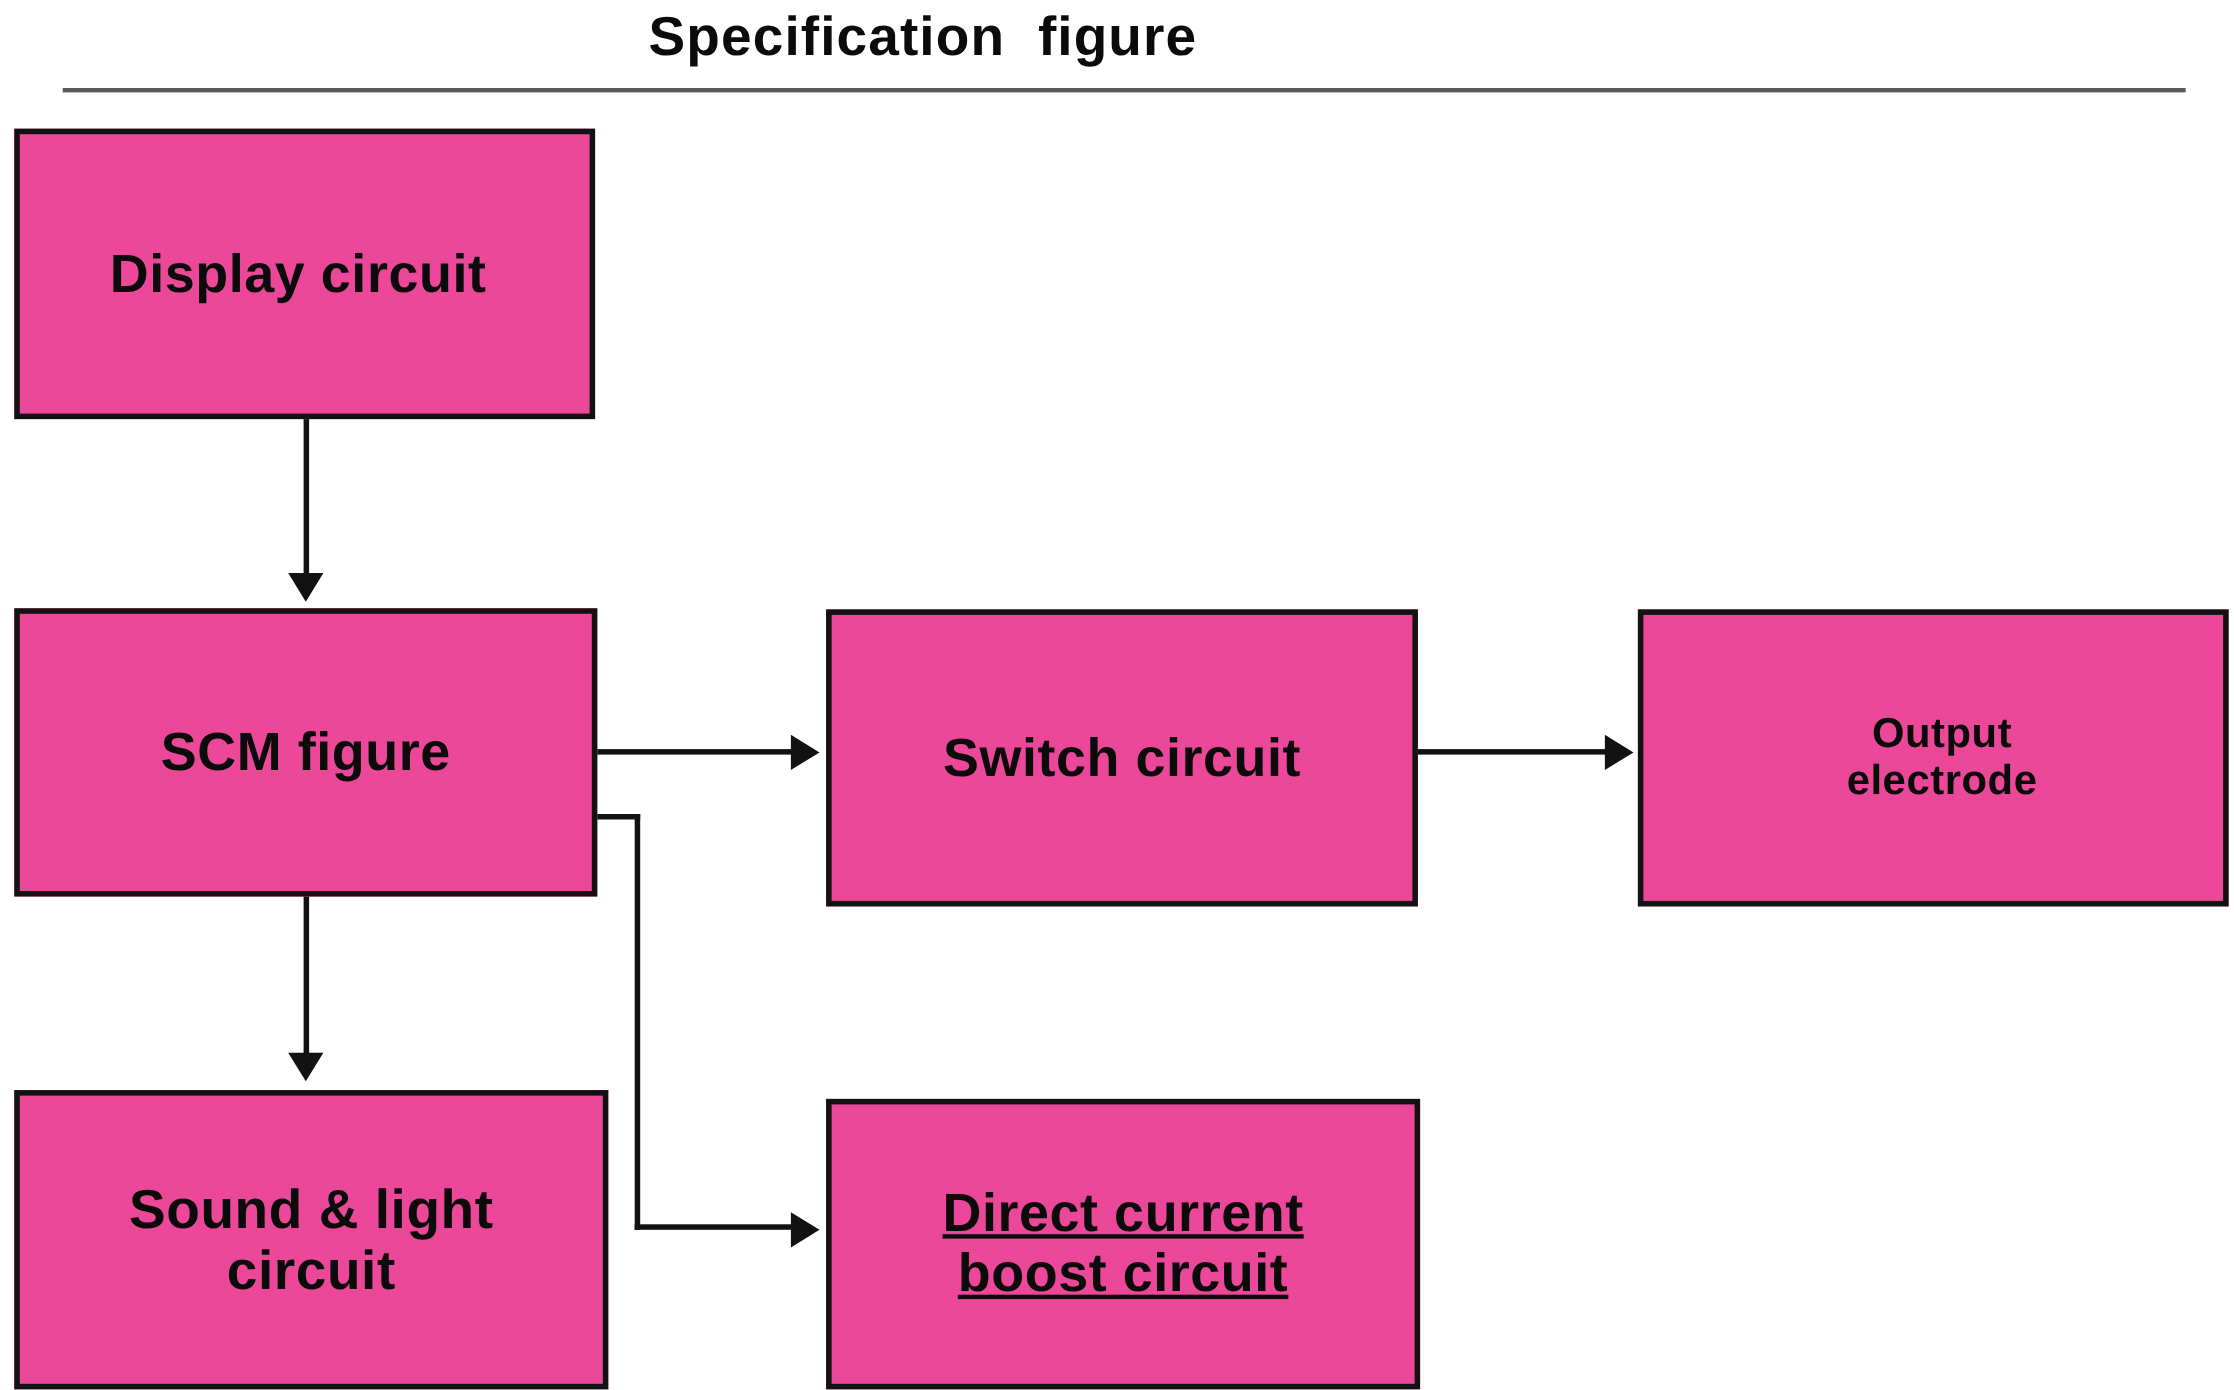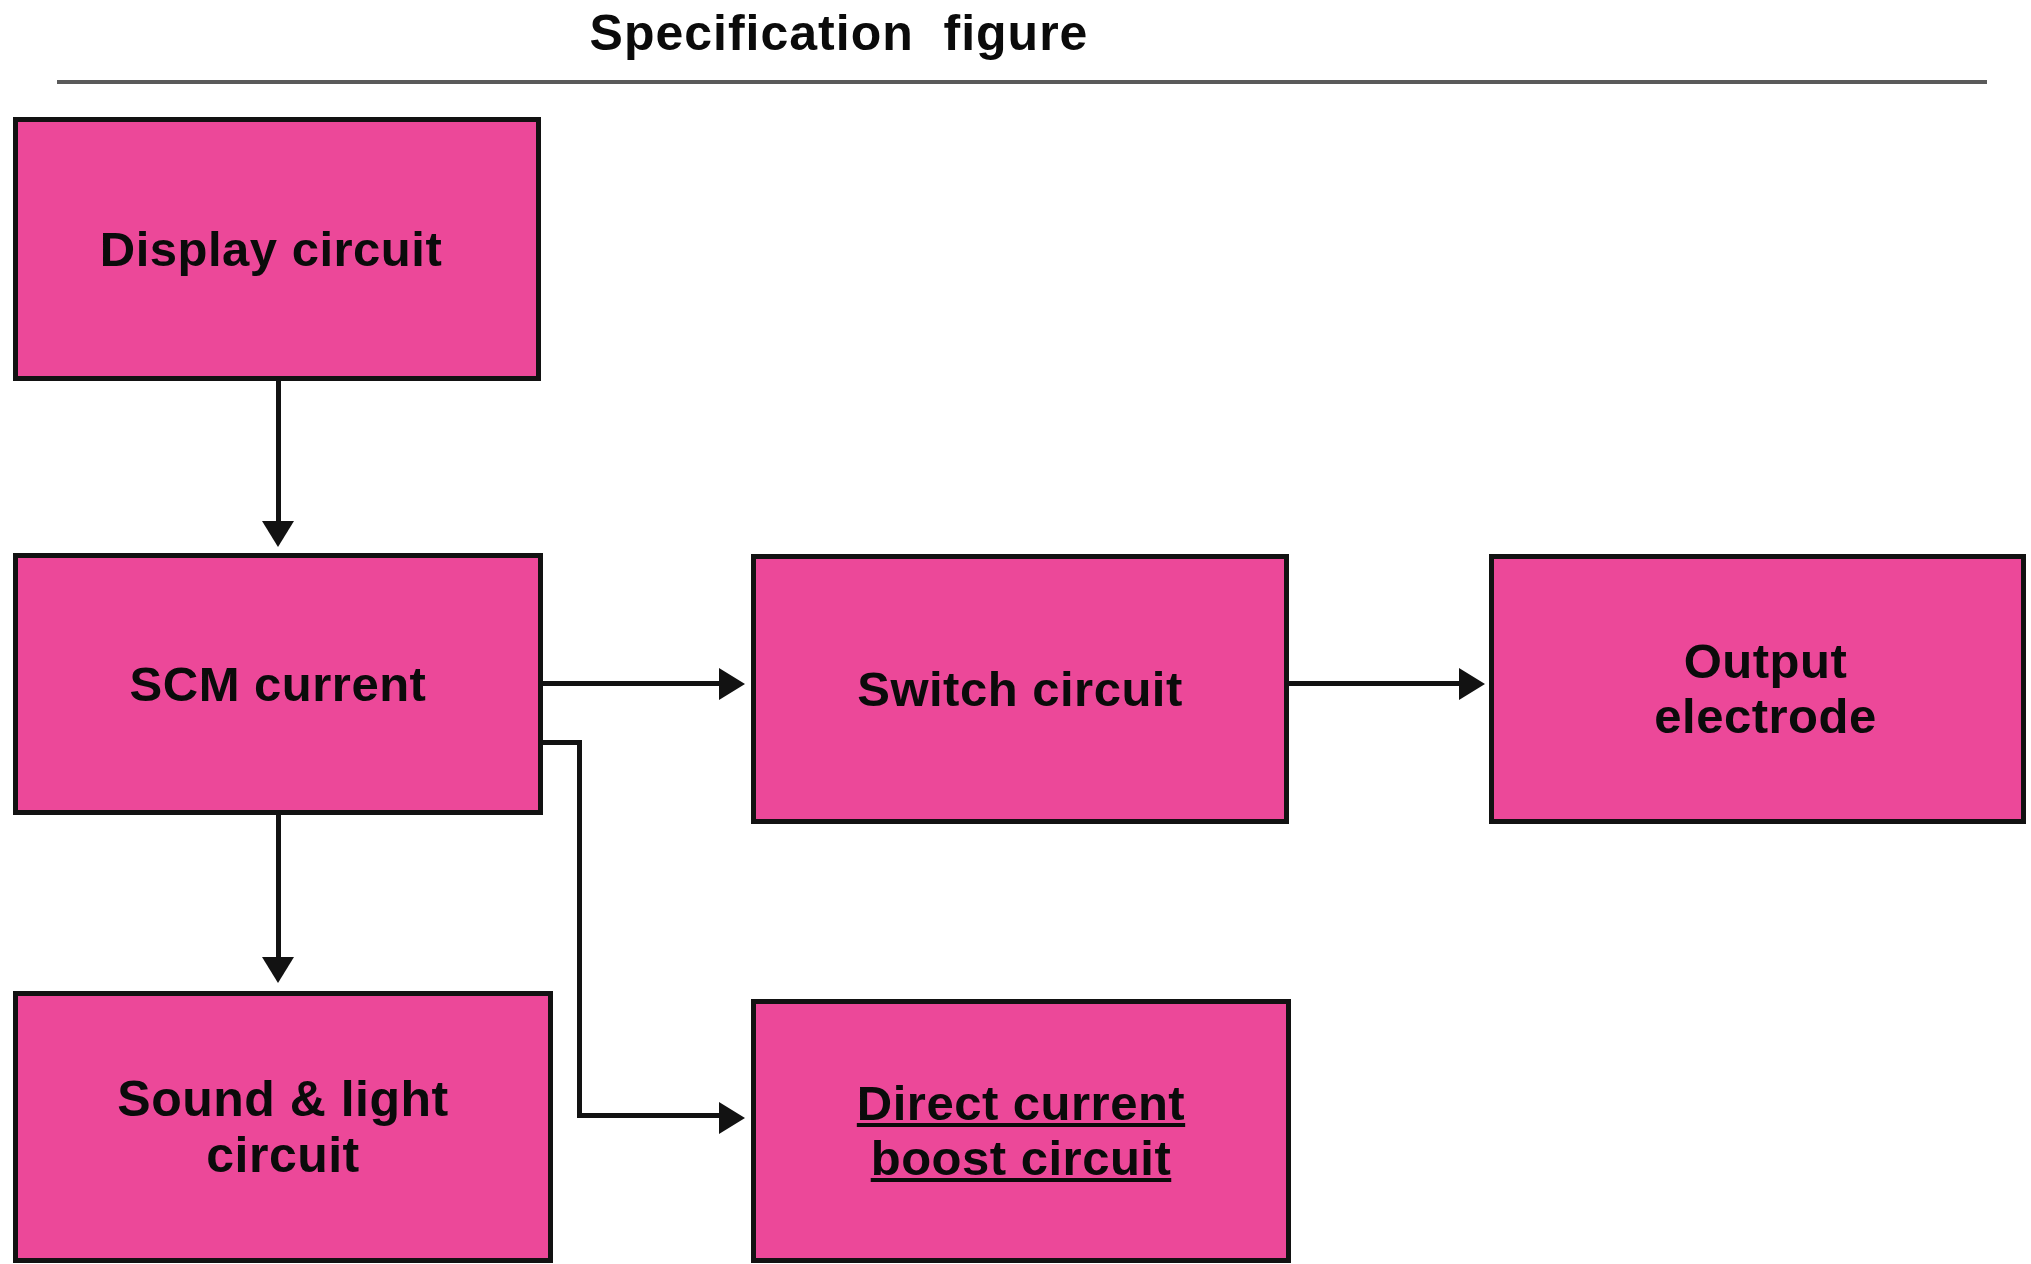--- a/index.html
+++ b/index.html
@@ -56,21 +56,21 @@
     letter-spacing: 0.5px;
   }
   .node .node-label { display: block; white-space: pre-line; }
 
   #node-display       { left: 13px;   top: 117px;  width: 528px; height: 264px; font-size: 49px; }
   #node-display .node-label { padding-right: 12px; }
   #node-scm           { left: 13px;   top: 553px;  width: 530px; height: 262px; font-size: 49px; }
   #node-sound         { left: 13px;   top: 991px;  width: 540px; height: 272px; font-size: 50px; }
   #node-switch        { left: 751px;  top: 554px;  width: 538px; height: 270px; font-size: 49px; }
   #node-dcboost       { left: 751px;  top: 999px;  width: 540px; height: 264px; font-size: 49px; text-decoration: underline; }
-  #node-output        { left: 1489px; top: 554px;  width: 537px; height: 270px; font-size: 49px; padding-left: 16px; }
+  #node-output        { left: 1489px; top: 554px;  width: 537px; height: 270px; font-size: 38px; padding-left: 16px; }
 
   
   .wire {
     position: absolute;
     background: #121212;
   }
   .wire-v { width: 5px; }
   .wire-h { height: 5px; }
 
   .arrow-head {
@@ -117,21 +117,21 @@
 <div id="canvas">
 
   <div class="fig-title">Specification  figure</div>
   <div class="title-rule"></div>
 
   <div class="node" id="node-display">
     <span class="node-label">Display circuit</span>
   </div>
 
   <div class="node" id="node-scm">
-    <span class="node-label">SCM current</span>
+    <span class="node-label">SCM figure</span>
   </div>
 
   <div class="node" id="node-sound">
     <span class="node-label">Sound &amp; light
 circuit</span>
   </div>
 
   <div class="node" id="node-switch">
     <span class="node-label">Switch circuit</span>
   </div>

